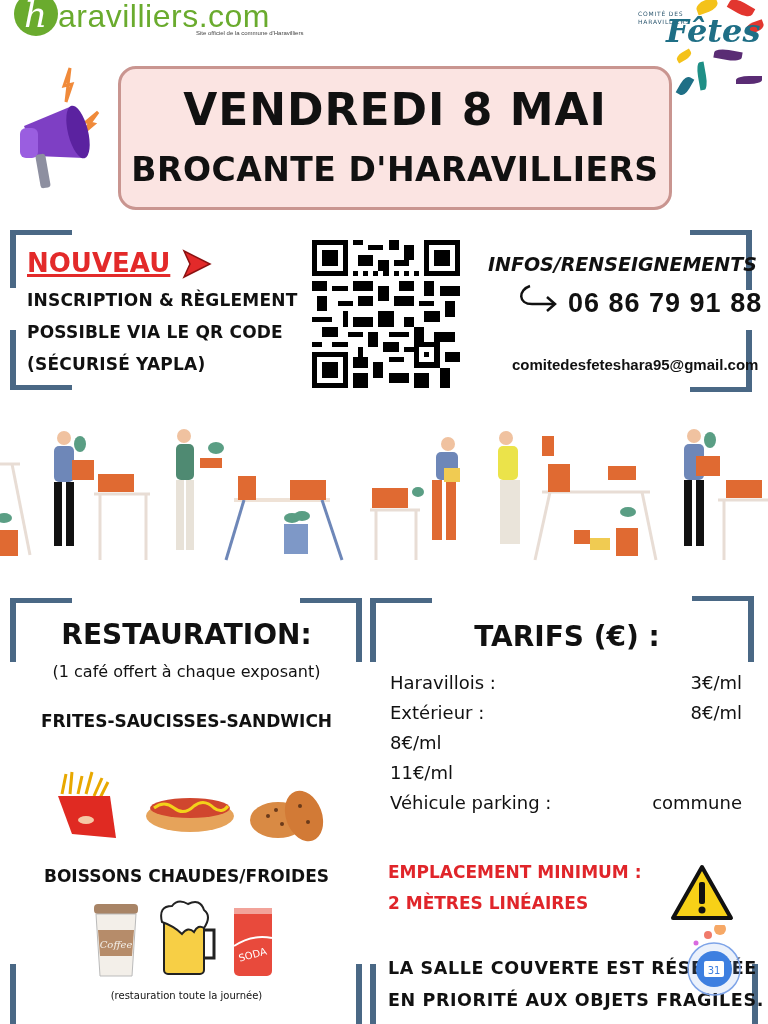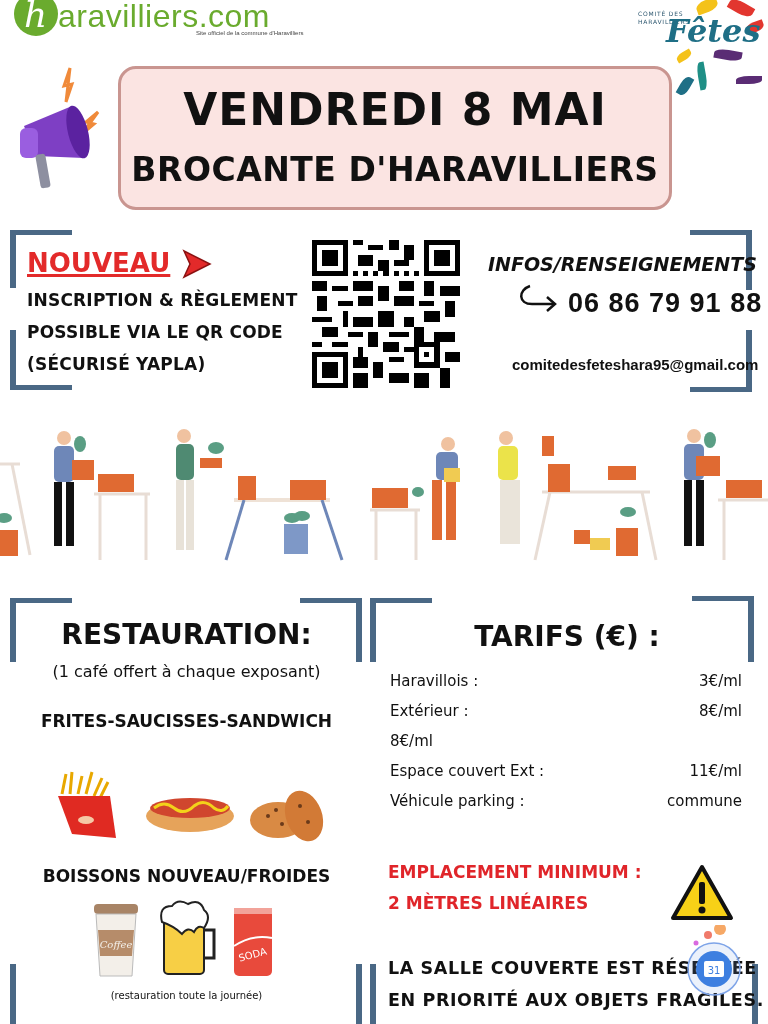--- a/index.html
+++ b/index.html
@@ -43,21 +43,21 @@
 
     .scene { left: 0; top: 420px; width: 768px; height: 145px; }
 
     .resto-title { left: 14px; top: 618px; width: 345px; text-align: center; font-size: 28px; font-weight: bold; font-family: "DejaVu Sans", sans-serif; }
     .resto-sub { left: 14px; top: 662px; width: 345px; text-align: center; font-size: 16px; }
     .resto-food { left: 14px; top: 706px; width: 345px; text-align: center; font-size: 17px; font-weight: bold; line-height: 31px; }
     .boissons { left: 14px; top: 866px; width: 345px; text-align: center; font-size: 17px; font-weight: bold; }
     .resto-foot { left: 14px; top: 990px; width: 345px; text-align: center; font-size: 10px; }
 
     .tarifs-title { left: 378px; top: 620px; width: 378px; text-align: center; font-size: 28px; font-weight: bold; }
-    .tarif-row { position: absolute; left: 390px; width: 352px; display: flex; justify-content: space-between; font-size: 15px; }
+    .tarif-row { position: absolute; left: 390px; width: 352px; display: flex; justify-content: space-between; font-size: 18px; }
 
     .empl { left: 388px; font-size: 17px; font-weight: bold; color: #e0252a; }
     .warn { left: 670px; top: 864px; width: 64px; height: 58px; }
     .salle { left: 388px; font-size: 17.5px; font-weight: bold; letter-spacing: 0.6px; }
     .cal-badge { left: 680px; top: 925px; width: 70px; height: 72px; }
   </style>
 </head>
 <body>
 
 <div class="abs logo">
@@ -311,21 +311,21 @@
     <g fill="#6b3a1a">
         <circle cx="20" cy="30" r="2"></circle>
         <circle cx="34" cy="38" r="2"></circle>
         <circle cx="52" cy="20" r="2"></circle>
         <circle cx="60" cy="36" r="2"></circle>
         <circle cx="28" cy="24" r="2"></circle>
       </g>
   </svg>
 </div>
 
-<div class="abs boissons">BOISSONS NOUVEAU/FROIDES</div>
+<div class="abs boissons">BOISSONS CHAUDES/FROIDES</div>
 
 <div class="abs" style="left:90px;top:900px;width:52px;height:78px">
   <svg width="52" height="78" viewBox="0 0 52 78">
     <rect x="4" y="4" width="44" height="10" rx="4" fill="#a88466"></rect>
     <polygon points="6,14 46,14 42,76 10,76" fill="#f3efe9" stroke="#bbb"></polygon>
     <polygon points="8,30 44,30 42,56 10,56" fill="#b68c6a"></polygon>
     <text x="26" y="48" font-size="10" font-style="italic" text-anchor="middle" fill="#f3efe9" font-family="DejaVu Serif, serif">Coffee</text>
   </svg>
 </div>
 <div class="abs" style="left:158px;top:898px;width:62px;height:80px">
@@ -357,21 +357,20 @@
   <span>3€/ml</span>
 </div>
 <div class="tarif-row" style="top:702px">
   <span>Extérieur :</span>
   <span>8€/ml</span>
 </div>
 <div class="tarif-row" style="top:732px">
   <span>8€/ml</span>
 </div>
 <div class="tarif-row" style="top:762px">
-  <span>Espace couvert Ext :</span>
   <span>11€/ml</span>
 </div>
 <div class="tarif-row" style="top:792px">
   <span>Véhicule parking :</span>
   <span>commune</span>
 </div>
 
 <div class="abs empl" style="top:862px">EMPLACEMENT MINIMUM :</div>
 <div class="abs empl" style="top:893px">2 MÈTRES LINÉAIRES</div>
 

